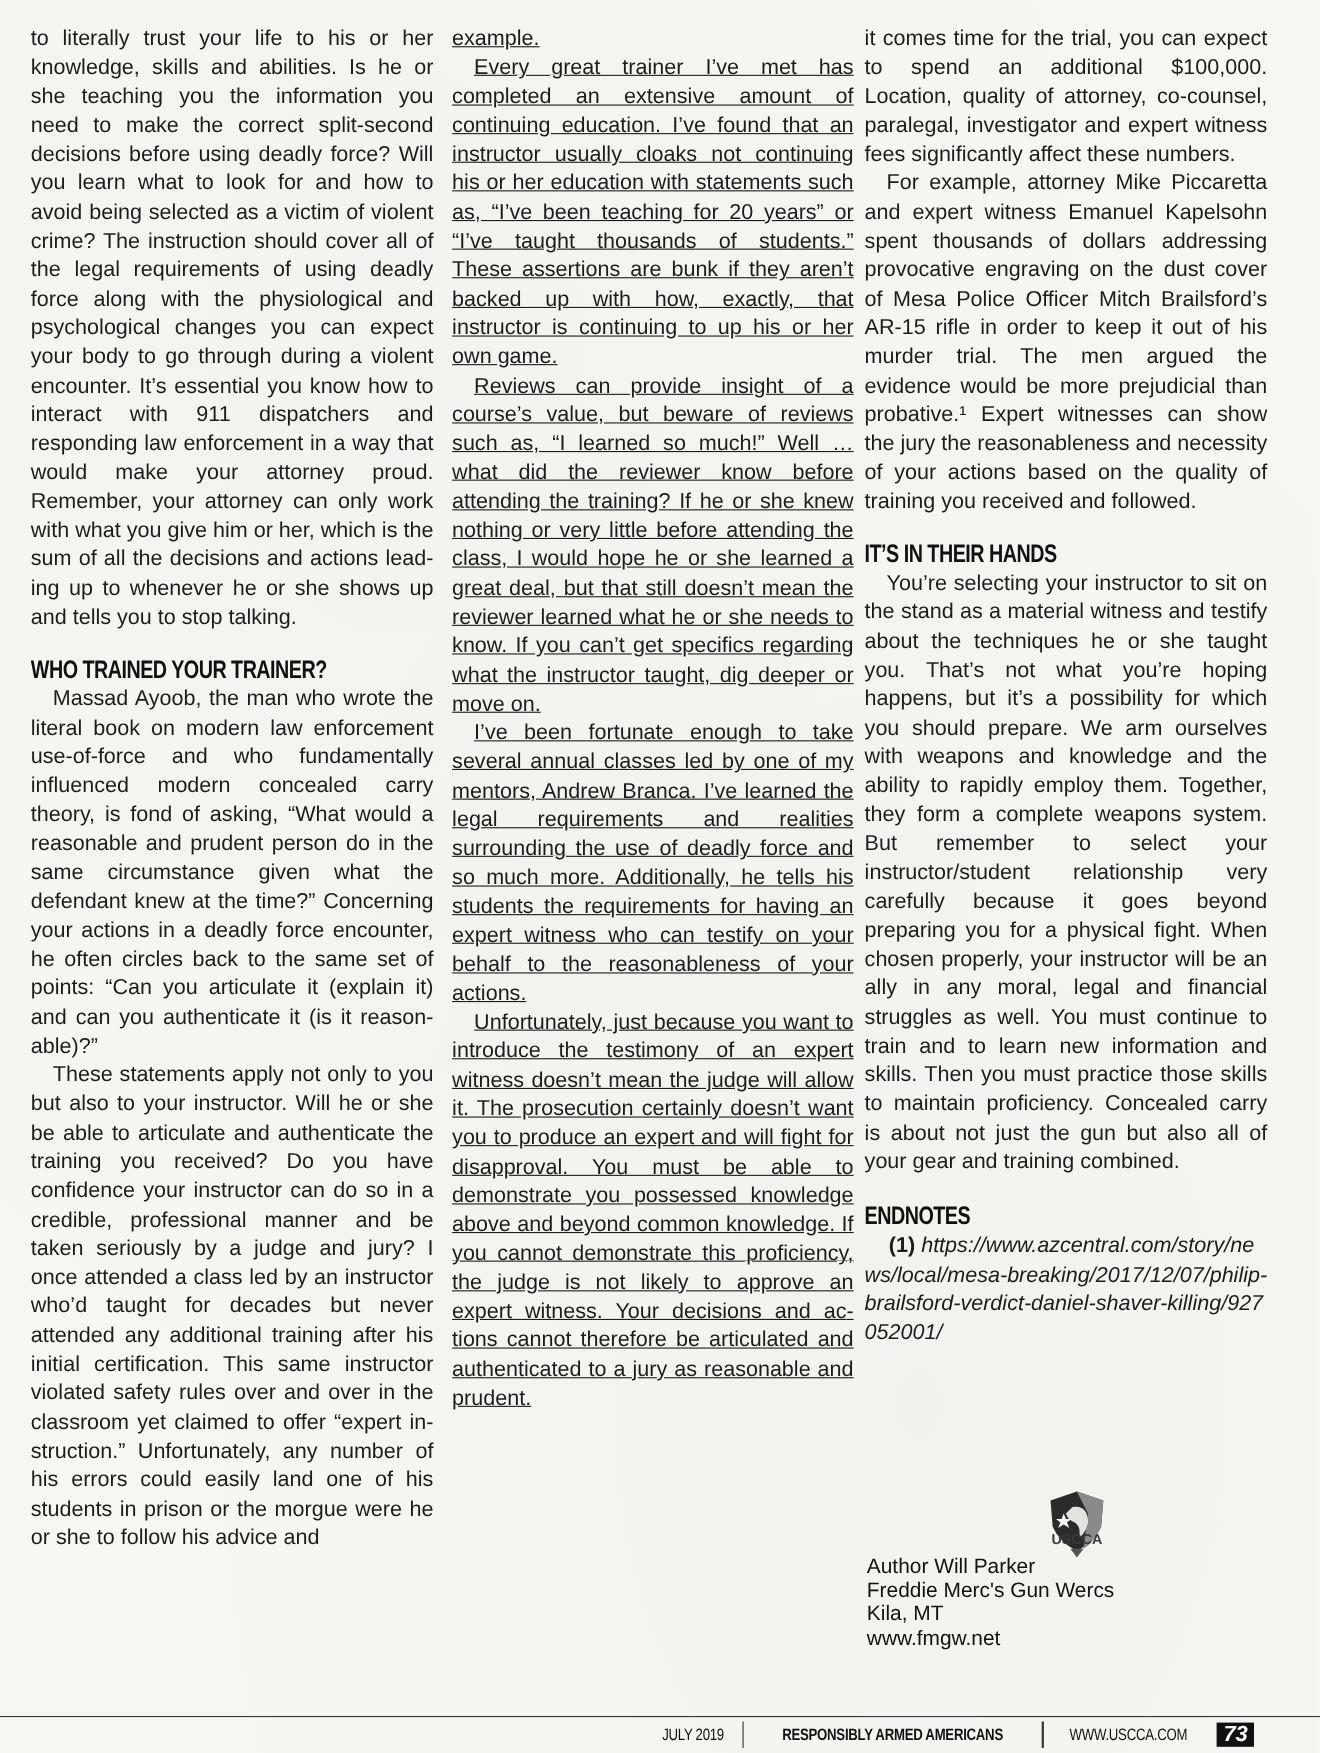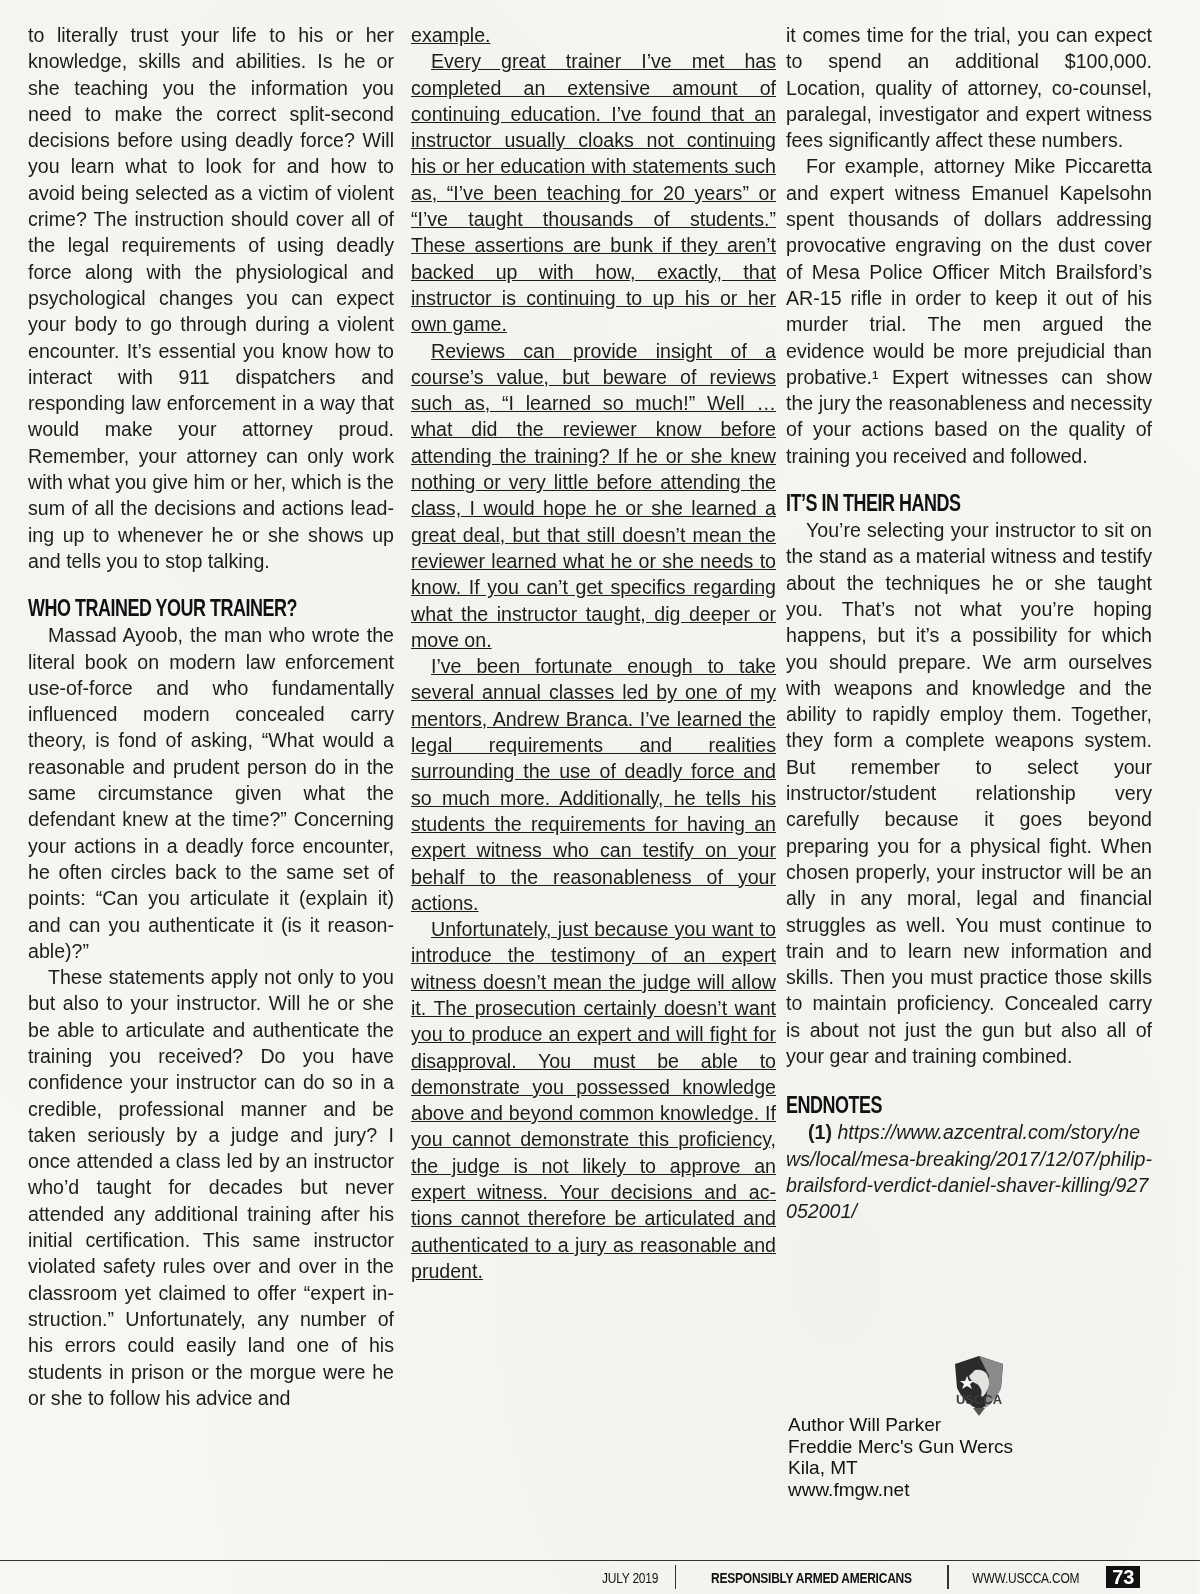--- a/index.html
+++ b/index.html
@@ -88,20 +88,21 @@
     letter-spacing: -0.3px;
     color: #111;
   }
   .footer-inner .seg { padding: 0 10px; transform: scaleX(0.8); }
   .footer-inner .sep { width: 1.5px; height: 24px; background: #333; }
   .footer-inner .light { font-weight: normal; }
   .footer-inner .pgnum {
     background: #111; color: #fff;
     font-size: 20px; padding: 0 6px; margin-left: 4px;
     line-height: 22px;
+    font-style: italic;
   }
 </style>
 </head>
 <body>
 
 <div class="page">
 
   <div class="col col1">
     <p class="para noindent">to literally trust your life to his or her knowledge, skills and abilities. Is he or she teaching you the information you need to make the correct split-sec­ond decisions before using deadly force? Will you learn what to look for and how to avoid being selected as a victim of violent crime? The instruction should cover all of the legal require­ments of using deadly force along with the physiological and psychological changes you can expect your body to go through during a violent encounter. It’s essential you know how to interact with 911 dispatchers and responding law enforcement in a way that would make your attorney proud. Remember, your attorney can only work with what you give him or her, which is the sum of all the decisions and actions lead­ing up to whenever he or she shows up and tells you to stop talking.</p>
     <div class="section-heading h1">WHO TRAINED YOUR TRAINER?</div>

